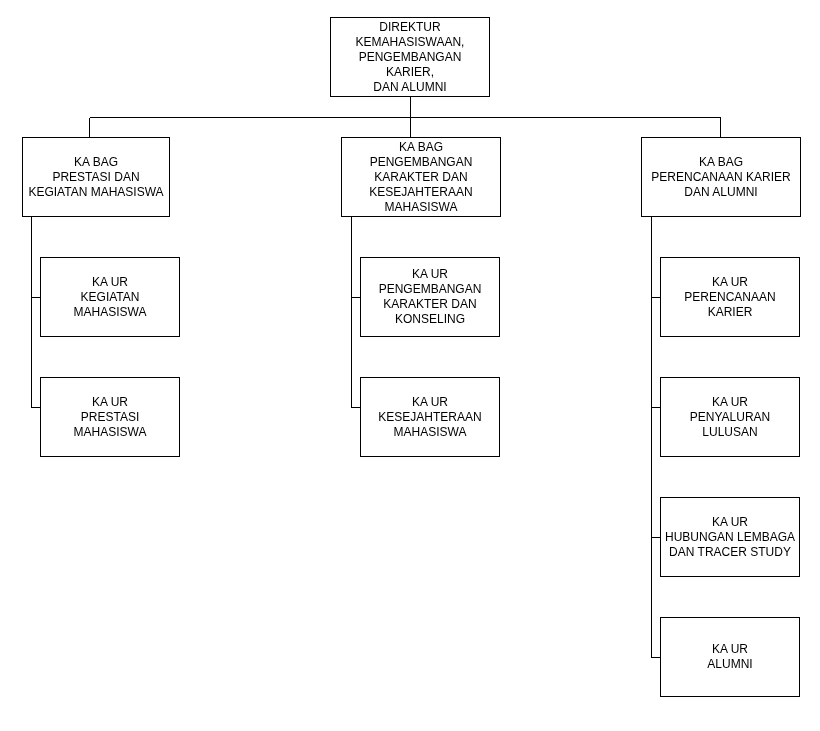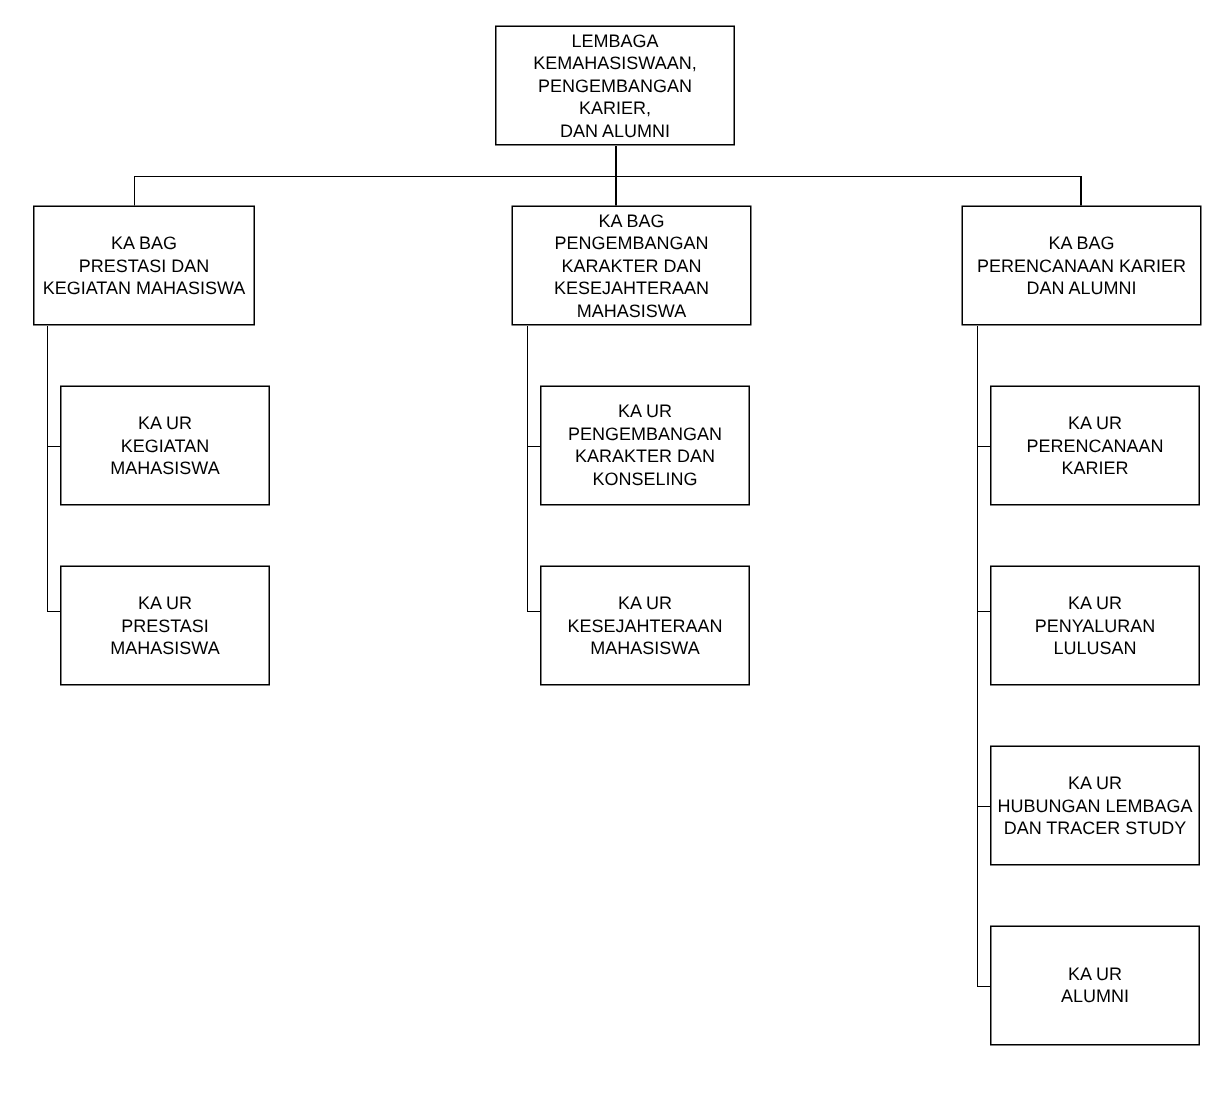--- a/index.html
+++ b/index.html
@@ -62,21 +62,21 @@
 
 <div class="canvas">
 
   <svg class="connectors" viewBox="0 0 820 731" xmlns="http://www.w3.org/2000/svg">
     <path d="M410.5 97 V117.5 M89.5 117.5 H720.5 M89.5 117.5 V137 M410.5 117.5 V137 M720.5 117.5 V137"></path>
     <path d="M31.5 217 V407.5 M31.5 297.5 H40 M31.5 407.5 H40"></path>
     <path d="M351.5 217 V407.5 M351.5 297.5 H360 M351.5 407.5 H360"></path>
     <path d="M651.5 217 V657.5 M651.5 297.5 H660 M651.5 407.5 H660 M651.5 537.5 H660 M651.5 657.5 H660"></path>
   </svg>
 
-  <div class="node n-direktur">LEMBAGA
+  <div class="node n-direktur">DIREKTUR
 KEMAHASISWAAN,
 PENGEMBANGAN KARIER,
 DAN ALUMNI</div>
 
   <div class="node n-kabag-1">KA BAG
 PRESTASI DAN
 KEGIATAN MAHASISWA</div>
   <div class="node n-kabag-2">KA BAG
 PENGEMBANGAN
 KARAKTER DAN

